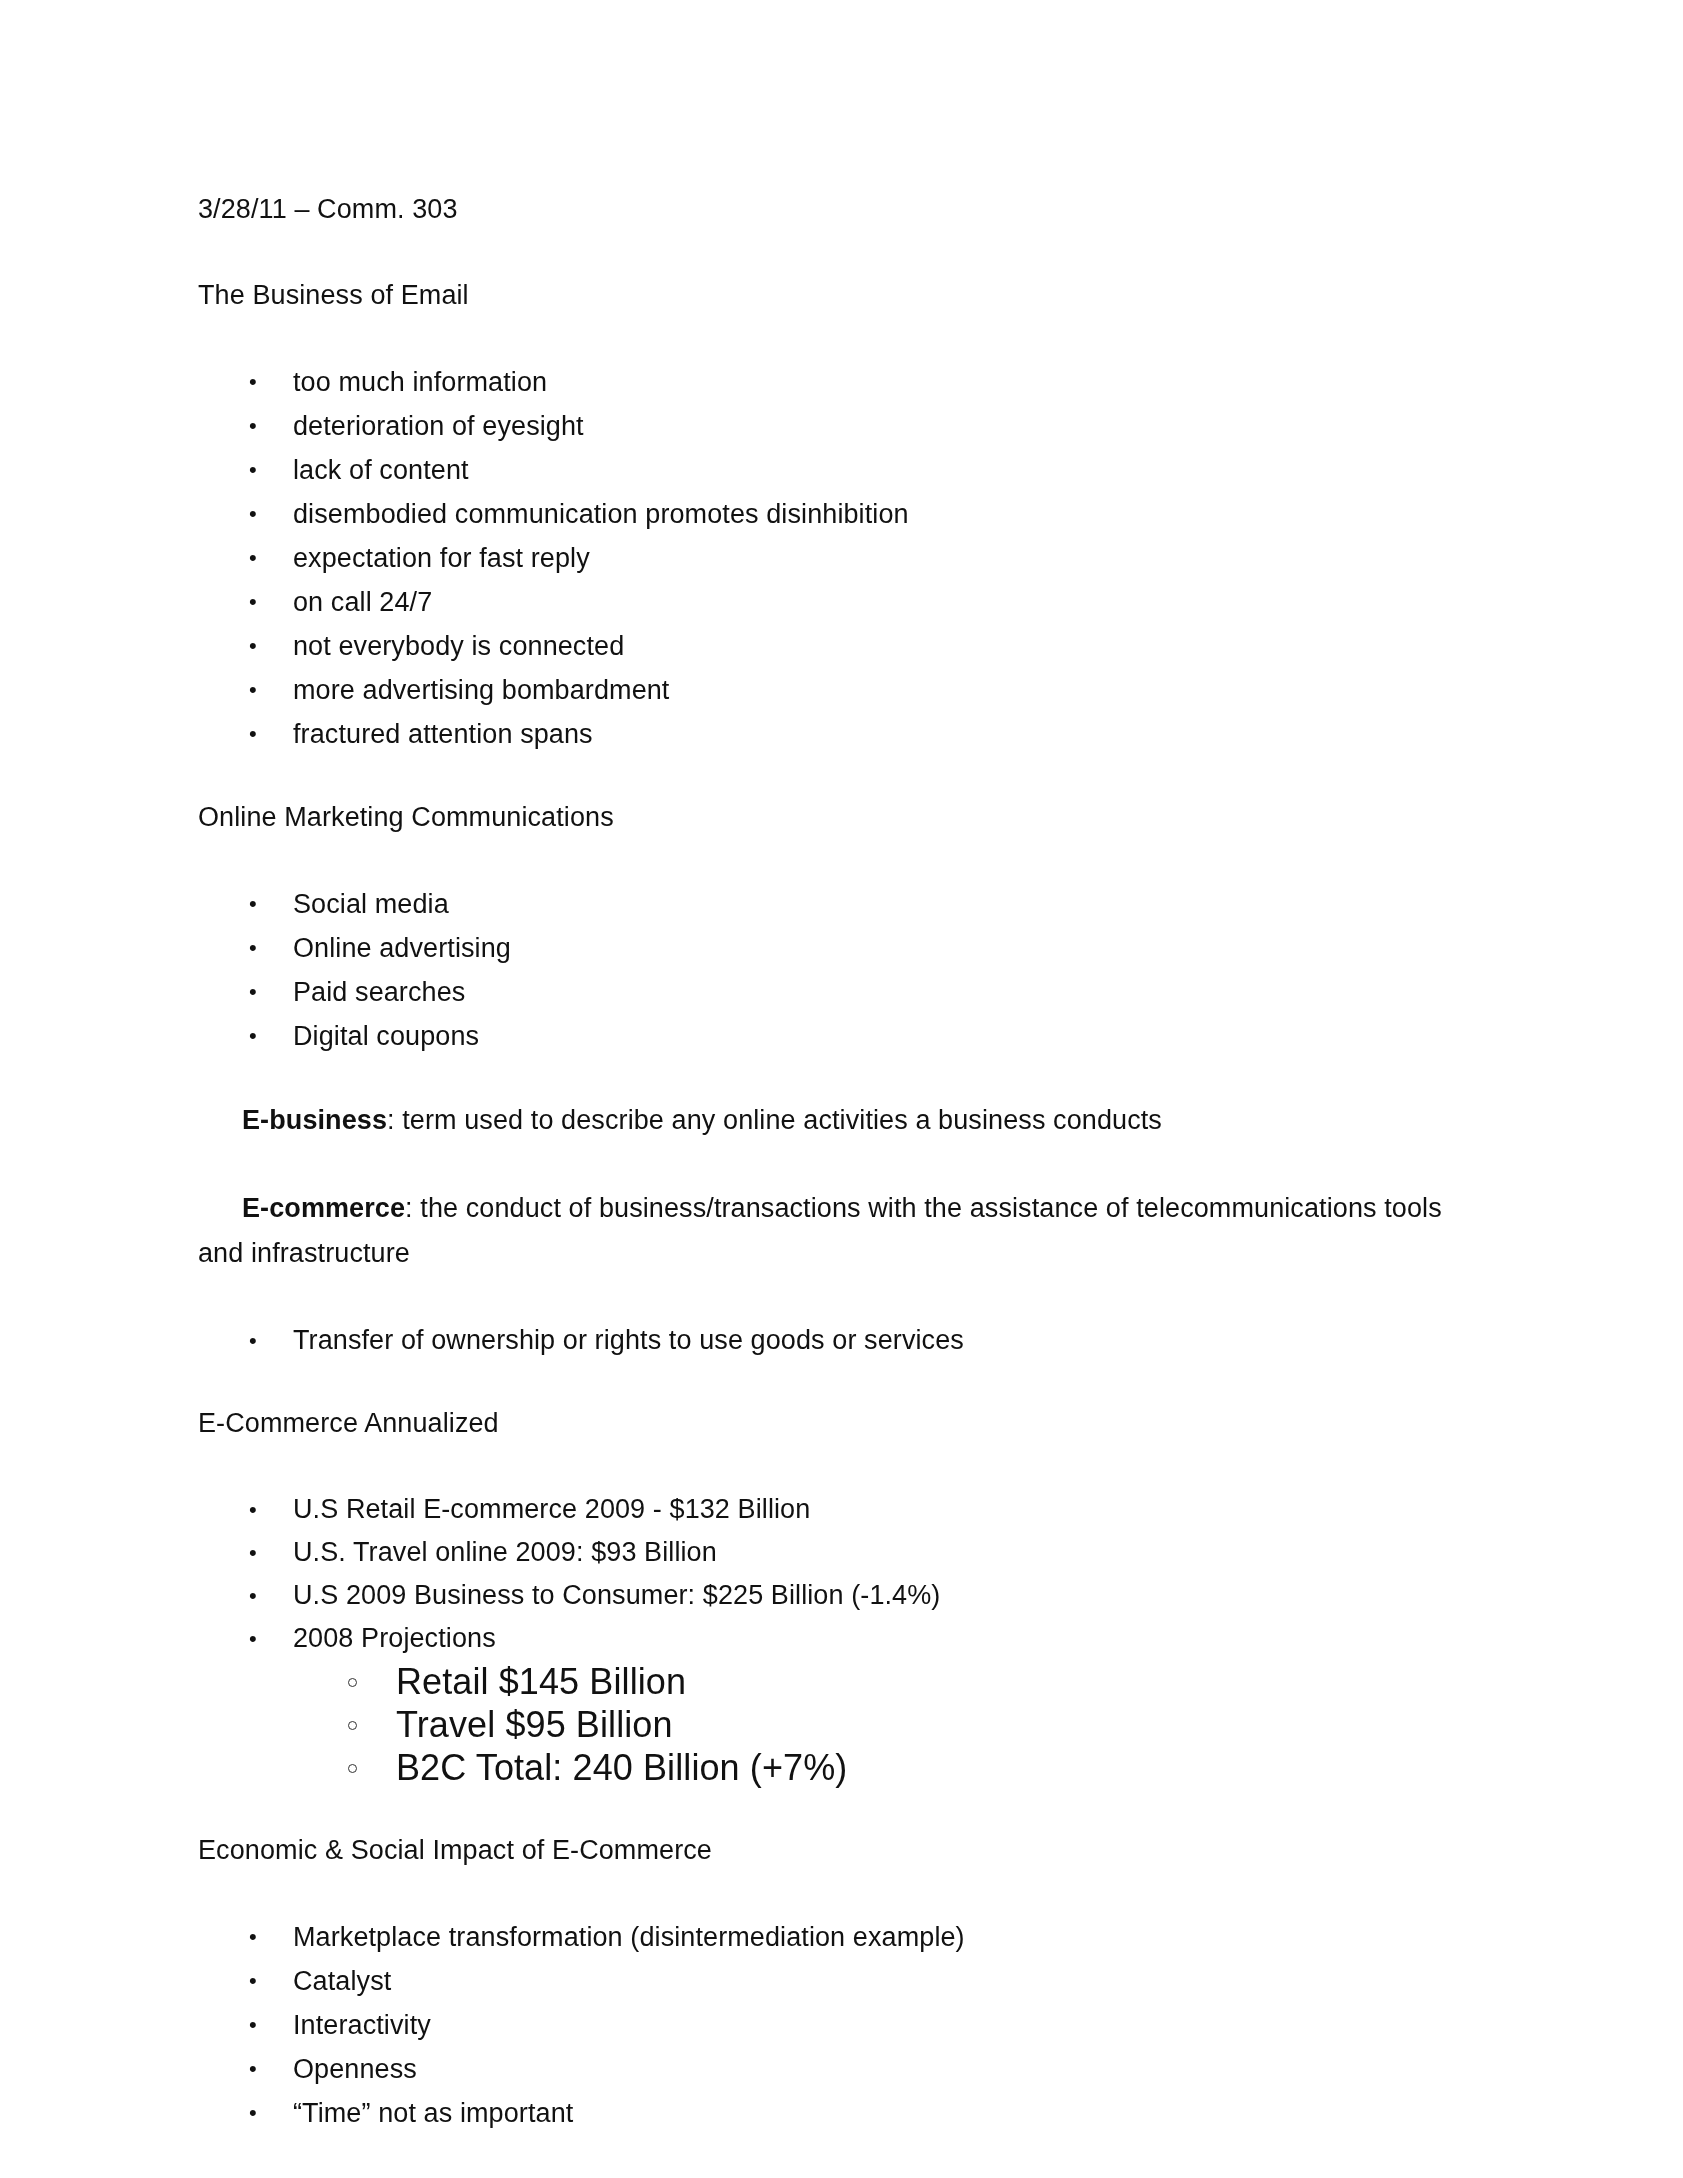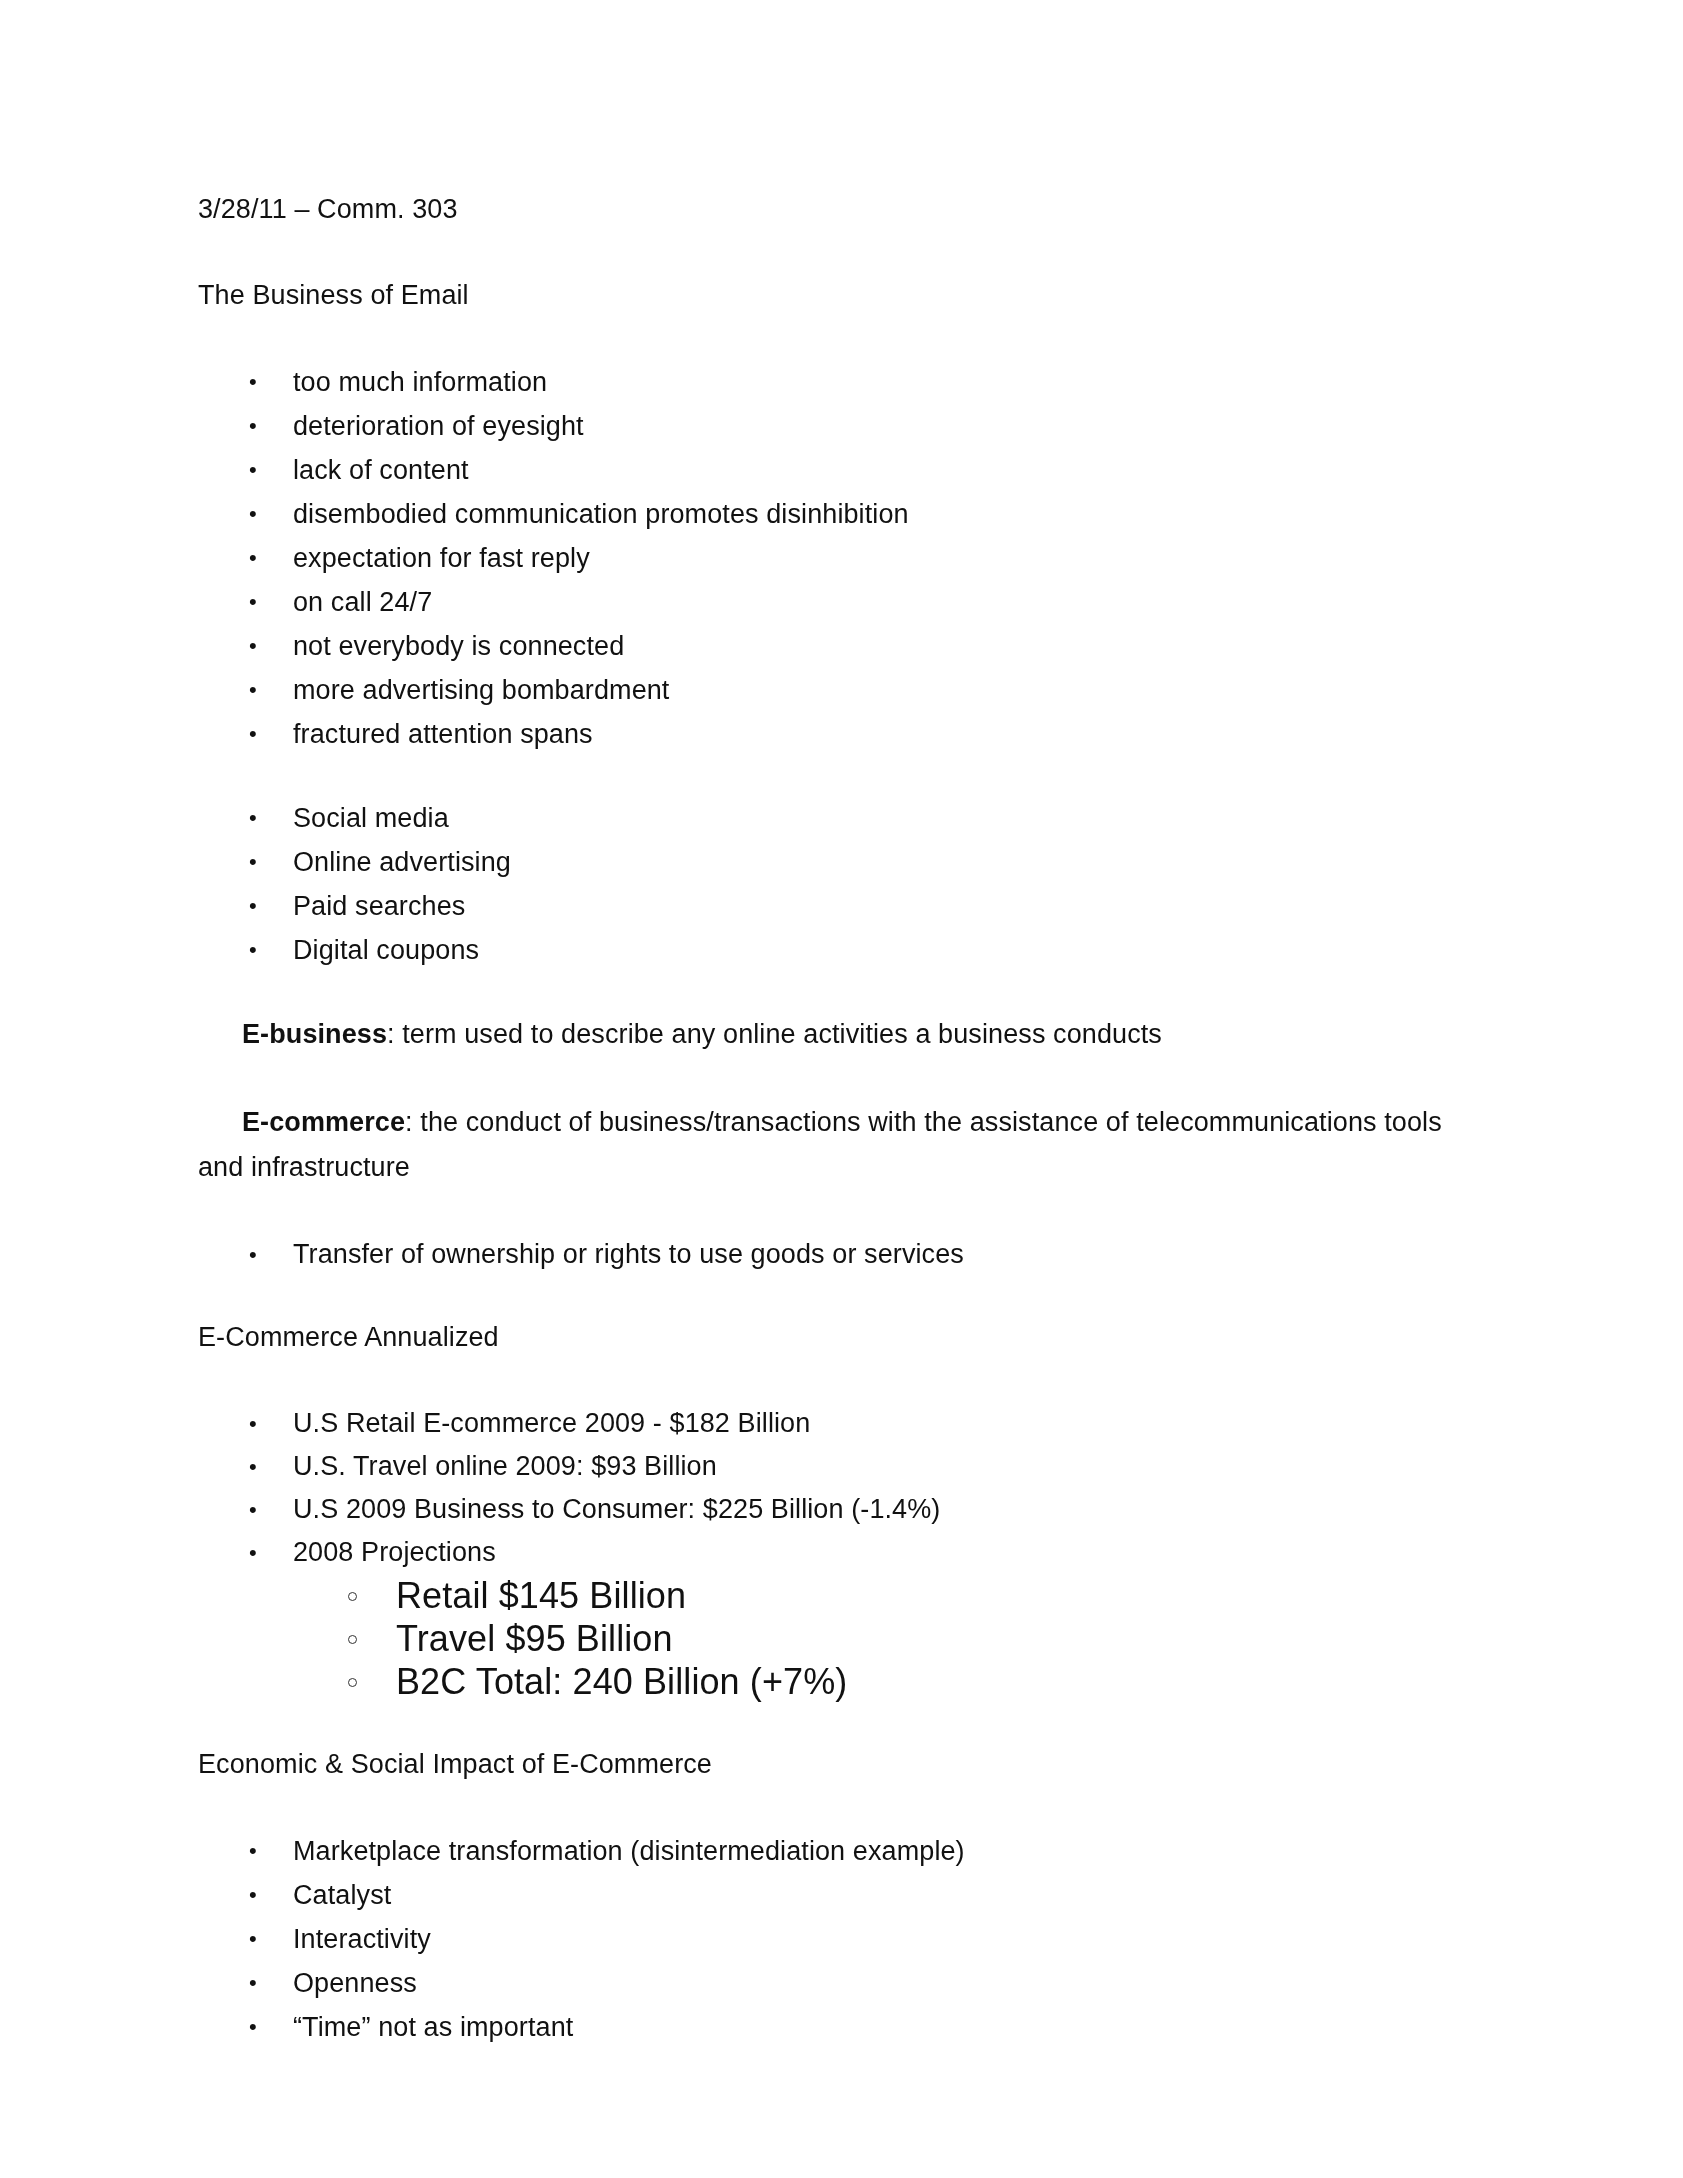--- a/index.html
+++ b/index.html
@@ -150,20 +150,21 @@
       <li>
         <span class="dot">•</span>
         <span>more advertising bombardment</span>
       </li>
       <li>
         <span class="dot">•</span>
         <span>fractured attention spans</span>
       </li>
     </ul>
 
+    <p class="para">Online Marketing Communications</p>
 
     <ul class="bullets roomy">
       <li>
         <span class="dot">•</span>
         <span>Social media</span>
       </li>
       <li>
         <span class="dot">•</span>
         <span>Online advertising</span>
       </li>
@@ -186,21 +187,21 @@
         <span class="dot">•</span>
         <span>Transfer of ownership or rights to use goods or services</span>
       </li>
     </ul>
 
     <p class="para">E-Commerce Annualized</p>
 
     <ul class="bullets">
       <li>
         <span class="dot">•</span>
-        <span>U.S Retail E-commerce 2009 - $182 Billion</span>
+        <span>U.S Retail E-commerce 2009 - $132 Billion</span>
       </li>
       <li>
         <span class="dot">•</span>
         <span>U.S. Travel online 2009: $93 Billion</span>
       </li>
       <li>
         <span class="dot">•</span>
         <span>U.S 2009 Business to Consumer: $225 Billion (-1.4%)</span>
       </li>
       <li>

